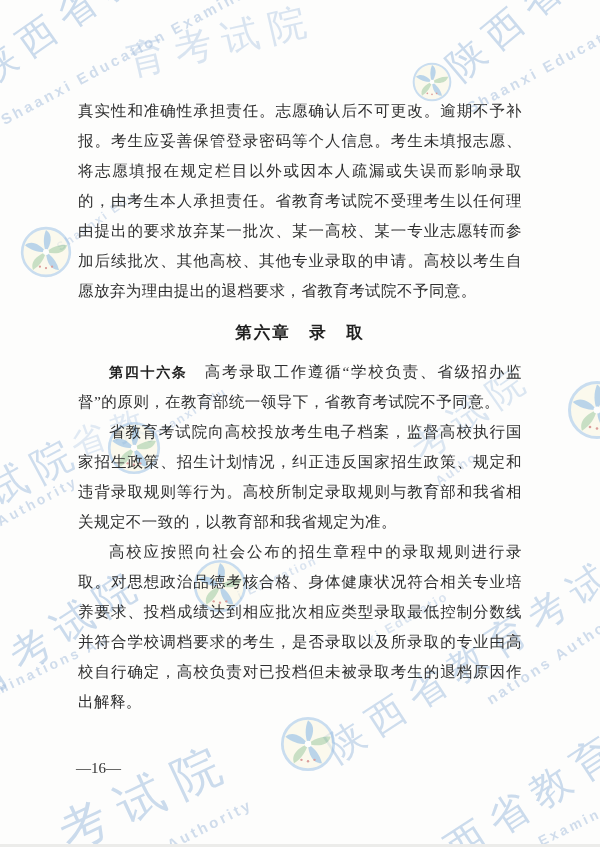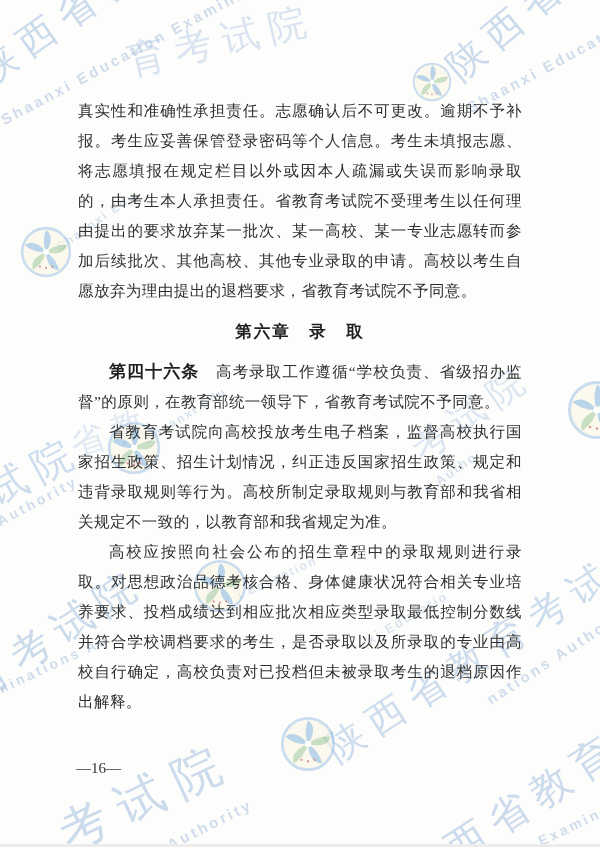--- a/index.html
+++ b/index.html
@@ -9,26 +9,26 @@
     font-family:"Liberation Serif","DejaVu Serif",serif;
   }
   .content{position:absolute;left:78px;top:96px;width:444px;z-index:2;}
   p.body-para{
     margin:0;font-size:15.5px;line-height:30px;letter-spacing:0.45px;
     text-align:justify;color:#2f2f2f;
   }
   p.body-para.indent{text-indent:2em;}
   .run-bold{
     font-weight:bold;color:#1f1f1f;
-    font-family:"Liberation Sans","DejaVu Sans",sans-serif;font-size:17px;
+    font-family:"Liberation Sans","DejaVu Sans",sans-serif;font-size:14px;
   }
   .chapter-heading{
     margin:11px 0 10px;text-align:center;font-size:16.5px;font-weight:bold;
     color:#1f1f1f;letter-spacing:2px;line-height:30px;
-    font-family:Liberation Serif, serif;
+    font-family:Liberation Sans, sans-serif;
   }
   .page-number{
     position:absolute;left:76px;top:757px;z-index:2;
     font-size:15px;line-height:22px;color:#333;
   }
   
   #watermark-layer{position:absolute;inset:0;z-index:1;pointer-events:none;}
   .wm{
     position:absolute;white-space:nowrap;transform-origin:0 50%;
     line-height:1;pointer-events:none;user-select:none;

